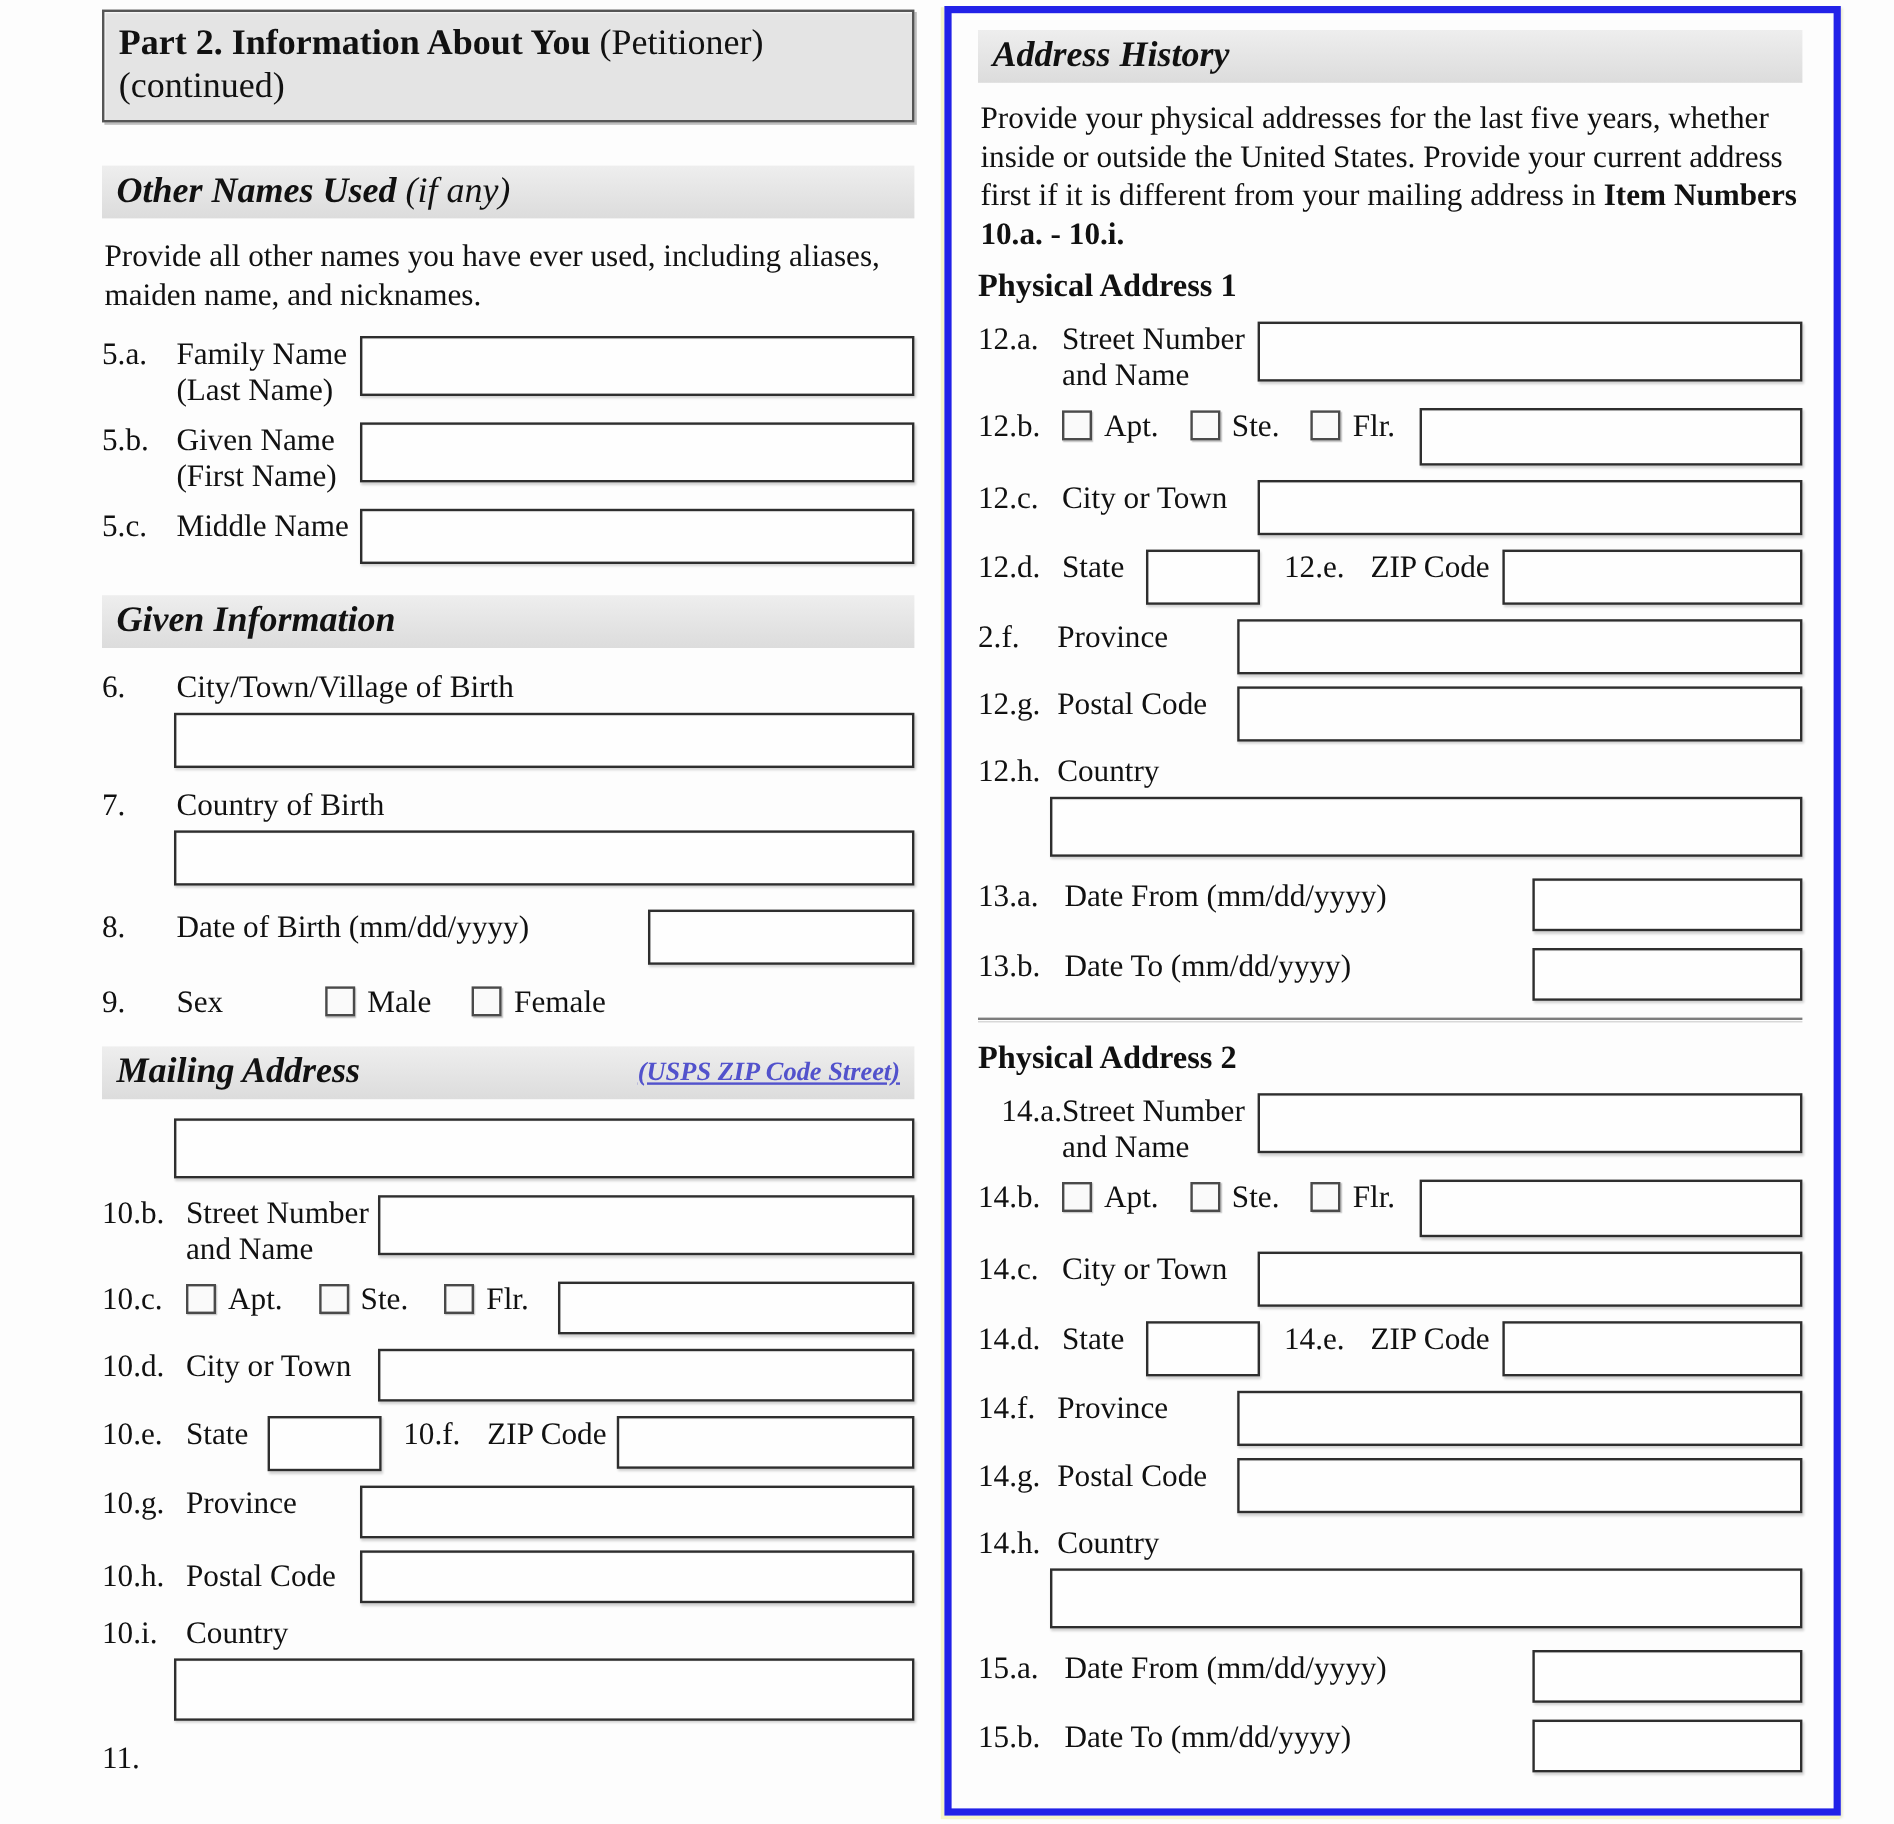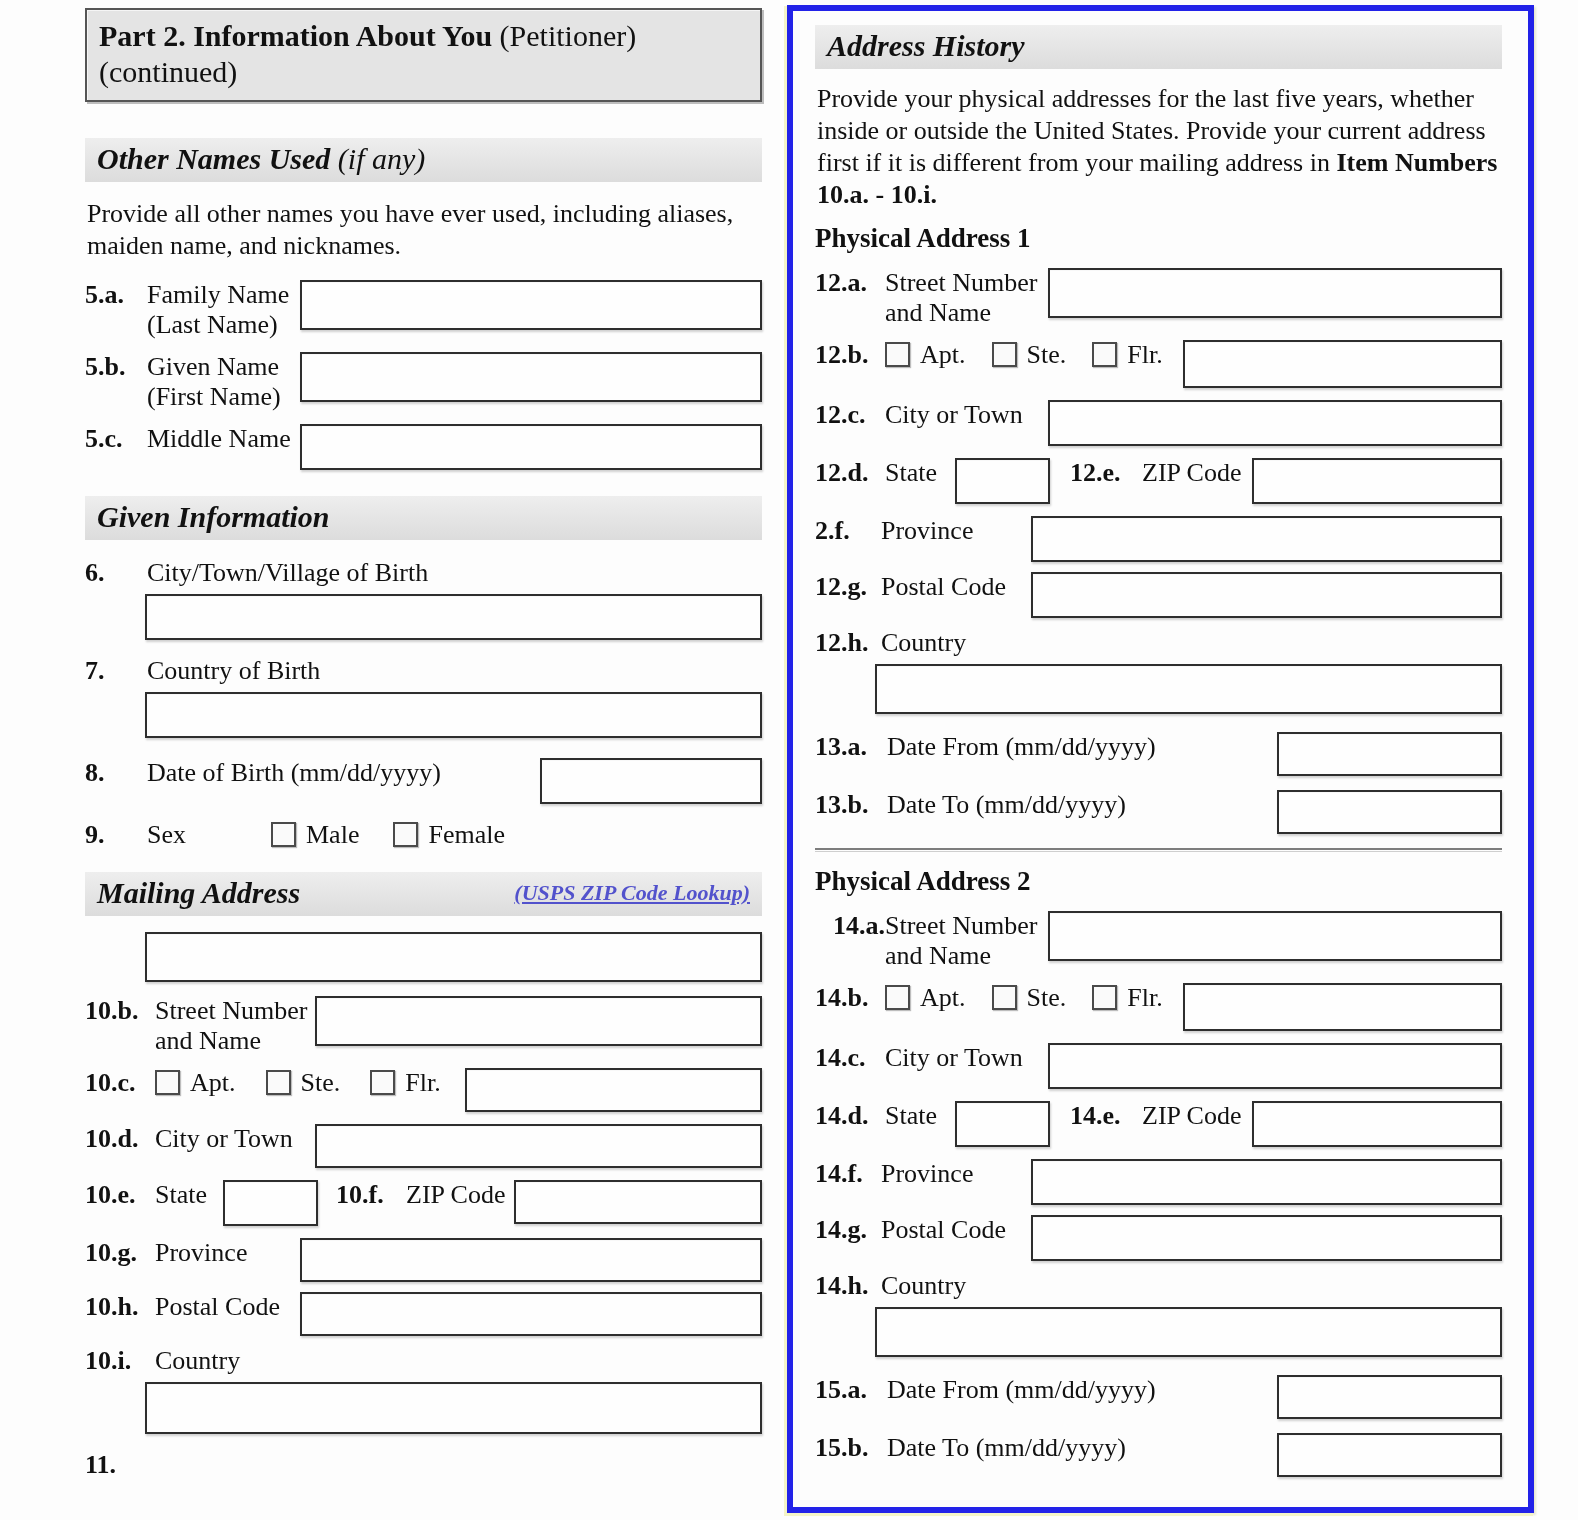--- a/index.html
+++ b/index.html
@@ -55,21 +55,21 @@
     font-style:italic;
     color:#5252cc;
     text-decoration:underline;
     cursor:pointer;
   }
 
   .intro { line-height:32px; margin:14px 2px 18px 2px; }
 
   
   .row { display:flex; align-items:flex-start; margin-bottom:12px; }
-  .num { font-weight:bold; width:62px; flex:none; line-height:30px; }
+  .num { font-weight:normal; width:62px; flex:none; line-height:30px; }
   .lbl { line-height:30px; }
   .lbl2 { line-height:30px; }
 
   
   .field {
     border:2px solid #2e2e2e;
     background:#fefefe;
     box-shadow:1px 2px 2px rgba(0,0,0,0.18), inset 0 1px 0 #f8f8f8;
     height:46px;
   }
@@ -162,21 +162,21 @@
       <span class="num">9.</span>
       <span class="lbl" style="width:124px;flex:none;">Sex</span>
       <span class="cb"></span>
       <span class="cb-lbl">Male</span>
       <span class="cb"></span>
       <span class="cb-lbl">Female</span>
     </div>
 
     <div class="band" style="margin-bottom:16px;gap:15px;">
       <span>Mailing Address</span>
-      <span class="link">(USPS ZIP Code Lookup)</span>
+      <span class="link">(USPS ZIP Code Street)</span>
     </div>
 
     <div class="field indent-field" style="height:50px;margin-bottom:14px;"></div>
 
     <div class="row">
       <span class="num" style="width:70px;">10.b.</span>
       <span class="lbl2" style="width:160px;flex:none;"><span>Street Number</span><br><span>and Name</span></span>
       <div class="field grow" style="height:50px;"></div>
     </div>
 
@@ -205,21 +205,21 @@
       <span class="lbl" style="width:108px;flex:none;">ZIP Code</span>
       <div class="field grow" style="height:44px;"></div>
     </div>
 
     <div class="row" style="margin-bottom:10px;">
       <span class="num" style="width:70px;">10.g.</span>
       <span class="lbl" style="width:145px;flex:none;">Province</span>
       <div class="field grow" style="height:44px;"></div>
     </div>
 
-    <div class="row" style="margin-bottom:10px;">
+    <div class="row" style="margin-bottom:10px;align-items:center;">
       <span class="num" style="width:70px;">10.h.</span>
       <span class="lbl" style="width:145px;flex:none;">Postal Code</span>
       <div class="field grow" style="height:44px;"></div>
     </div>
 
     <div class="row label-row">
       <span class="num" style="width:70px;">10.i.</span>
       <span class="lbl">Country</span>
     </div>
     <div class="field indent-field" style="height:52px;margin-bottom:16px;"></div>

